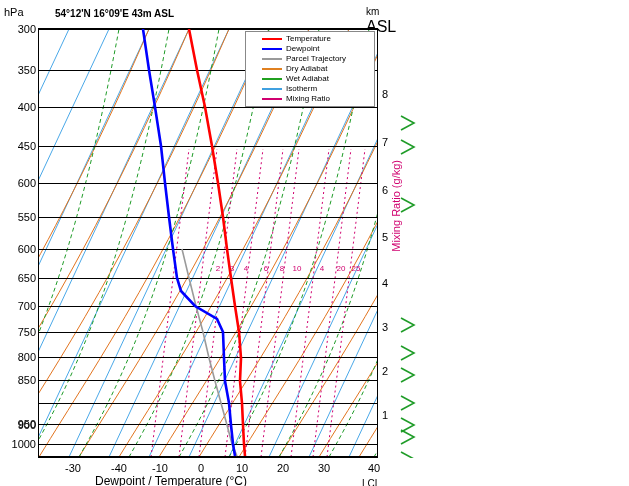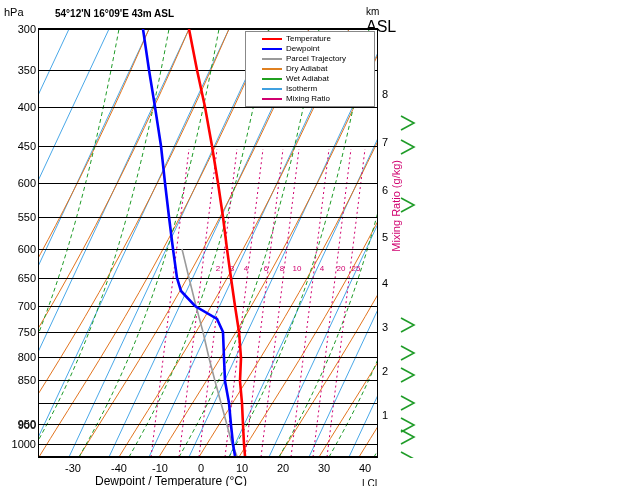--- a/index.html
+++ b/index.html
@@ -159,21 +159,21 @@
     <div class="abs ytick" style="top:424px">950</div>
     <div class="abs ytick" style="top:444px">1000</div>
 
     <div class="abs xtick" style="left:73px">-30</div>
     <div class="abs xtick" style="left:119px">-40</div>
     <div class="abs xtick" style="left:160px">-10</div>
     <div class="abs xtick" style="left:201px">0</div>
     <div class="abs xtick" style="left:242px">10</div>
     <div class="abs xtick" style="left:283px">20</div>
     <div class="abs xtick" style="left:324px">30</div>
-    <div class="abs xtick" style="left:365px">40</div>
+    <div class="abs xtick" style="left:374px">40</div>
 
     <div class="abs xaxis-title">Dewpoint / Temperature (°C)</div>
 
     <div class="abs kmtick" style="top:415px">1</div>
     <div class="abs kmtick" style="top:371px">2</div>
     <div class="abs kmtick" style="top:327px">3</div>
     <div class="abs kmtick" style="top:283px">4</div>
     <div class="abs kmtick" style="top:237px">5</div>
     <div class="abs kmtick" style="top:190px">6</div>
     <div class="abs kmtick" style="top:142px">7</div>

